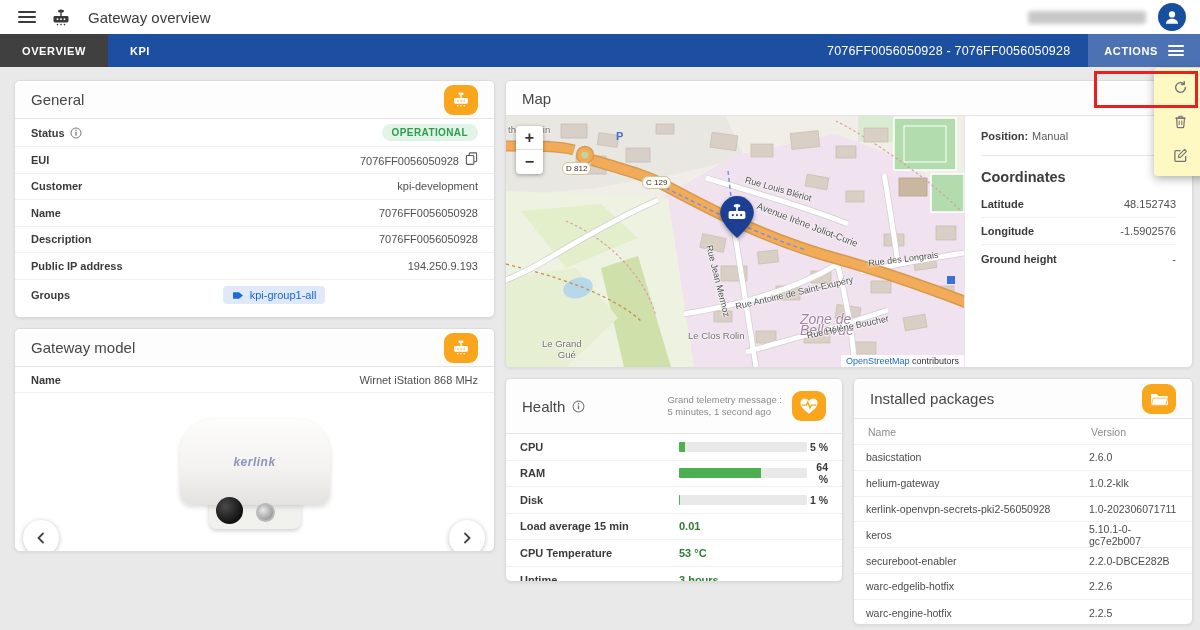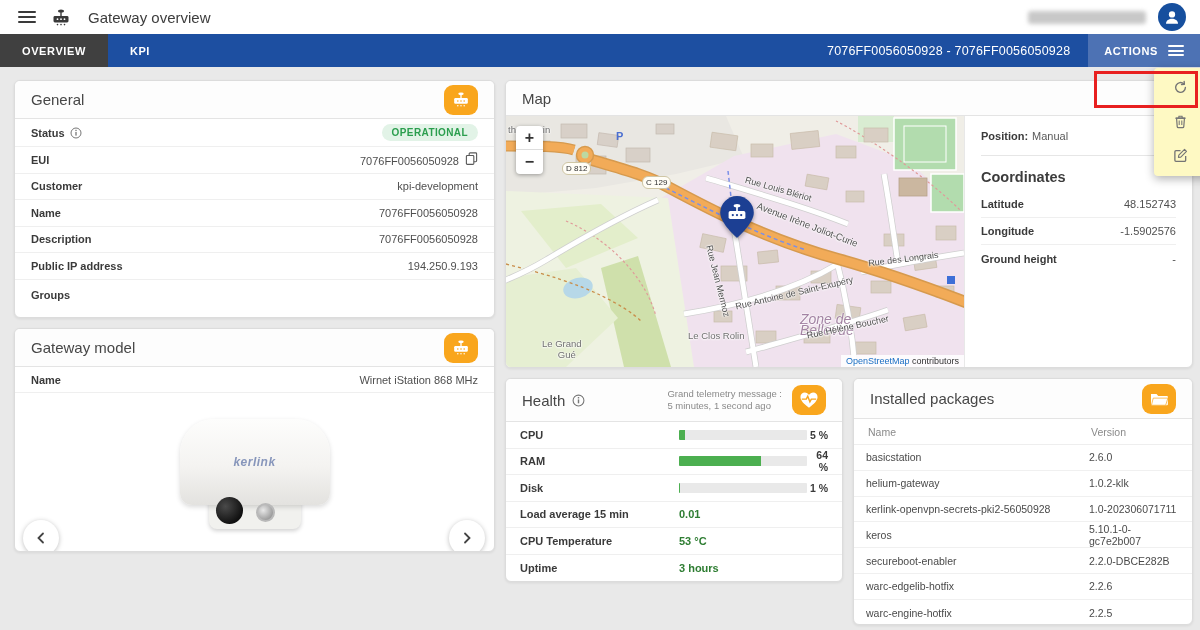--- a/index.html
+++ b/index.html
@@ -79,21 +79,21 @@
   .map-side { flex:1; padding:0 16px; border-left:1px solid #e8e8e8; }
   .pos-row { height:40px; display:flex; align-items:center; gap:4px; border-bottom:1px solid #e6e6e6; font-size:11px; }
   .pos-row b { font-weight:bold; color:#3a3a3a; }
   .pos-val { color:#5a5a5a; }
   .coords-title { margin:13px 0 6px; font-size:14.5px; font-weight:bold; color:#3c3c3c; }
   .coord-row { height:27px; display:flex; align-items:center; border-bottom:1px solid #efefef; }
   .coord-row:last-child { border-bottom:none; }
 
   
   #card-health { left:505px; top:378px; width:338px; height:204px; }
-  #card-health .card-header { height:43px; }
+  #card-health .card-header { height:55px; }
   .telemetry { margin-left:auto; margin-right:10px; font-size:9.5px; color:#8a8a8a; line-height:12px; text-align:left; }
   .h-row { display:flex; align-items:center; padding:0 14px; height:26.5px; border-bottom:1px solid #efefef; }
   .h-row:last-child { border-bottom:none; }
   .h-label { width:159px; font-size:11px; font-weight:bold; color:#3a3a3a; flex:none; }
   .bar-track { width:128px; height:10px; background:#e9e9e9; border-radius:1px; overflow:hidden; flex:none; }
   .bar-fill { height:100%; background:#4caf50; }
   .h-pct { flex:1; text-align:right; font-size:10.5px; font-weight:bold; color:#3a3a3a; }
   .h-stat { font-size:11px; font-weight:bold; color:#2e7d32; }
 
   
@@ -223,20 +223,28 @@
   <div class="kv-row">
     <span class="kv-label">Description</span>
     <span class="kv-value">7076FF0056050928</span>
   </div>
   <div class="kv-row">
     <span class="kv-label">Public IP address</span>
     <span class="kv-value">194.250.9.193</span>
   </div>
   <div class="kv-row row-groups">
     <span class="kv-label">Groups</span>
+    <span class="chip-wrap">
+        <span class="chip">
+      <svg width="12" height="11" viewBox="0 0 12 11">
+            <path d="M1 2.2h6l4 3.3-4 3.3H1z" fill="#1d6bd8"></path>
+          </svg>
+      <span>kpi-group1-all</span>
+    </span>
+      </span>
   </div>
 </div>
 
 <div class="card" id="card-model">
   <div class="card-header">
     <span class="card-title">Gateway model</span>
     <span class="card-icon">
       <svg width="20" height="17" viewBox="0 0 22 18">
           <g fill="#fff">
             <ellipse cx="11" cy="2.8" rx="3" ry="1.5"></ellipse>

